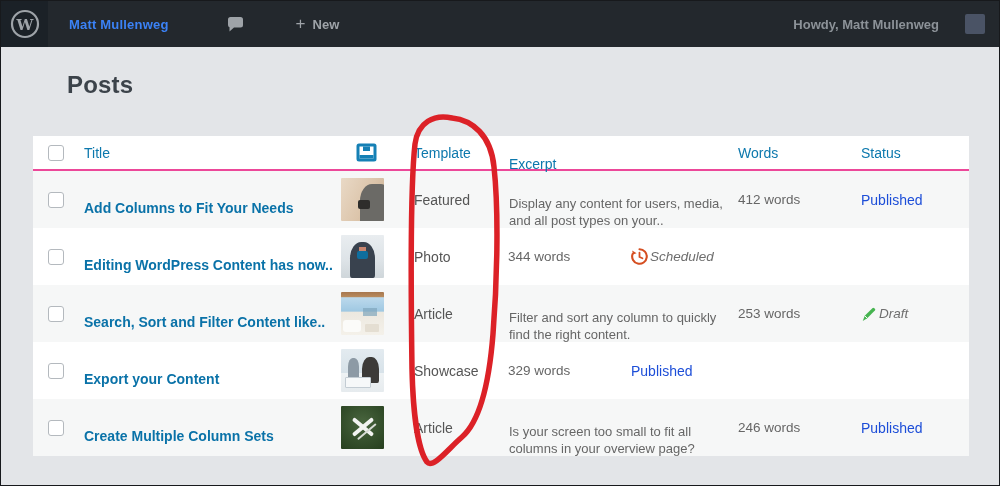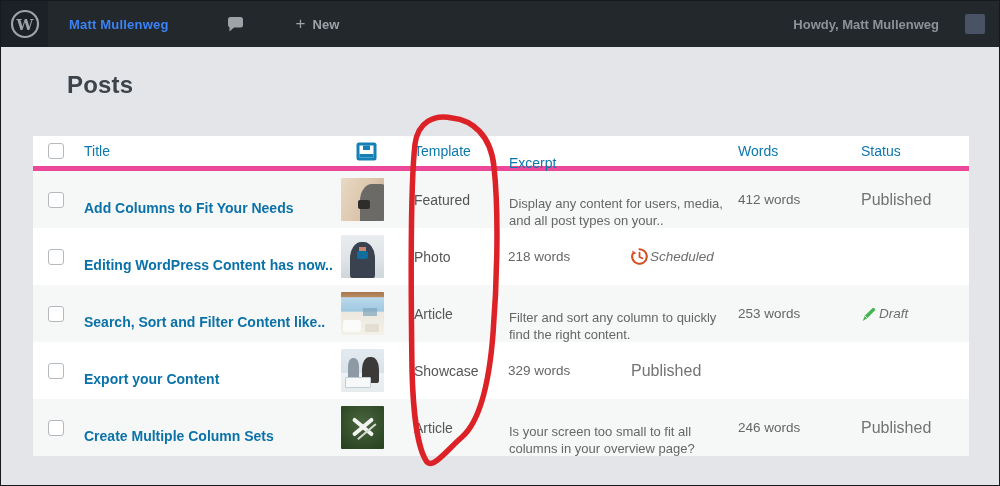--- a/index.html
+++ b/index.html
@@ -18,39 +18,39 @@
   .ab-right { margin-left:auto; display:flex; align-items:center; margin-right:14px; }
   .ab-howdy { color:#8c9298; font-size:13px; font-weight:700; margin-right:26px; }
   .ab-avatar { width:20px; height:20px; border-radius:2px; background:#4a5365; }
 
   
   .page-title { position:absolute; left:66px; top:70px; font-size:24px; font-weight:700; color:#3c434a; letter-spacing:.2px; }
 
   
   .posts-table { position:absolute; left:32px; top:135px; width:936px; background:#fff; }
   .trow { display:flex; align-items:center; }
-  .thead { height:35px; border-bottom:5px solid #ec4899; background:#fff; }
+  .thead { height:35px; border-bottom:2px solid #ec4899; background:#fff; }
   .tbody-row { height:57px; }
   .stripe { background:#f6f7f7; }
   .cell { flex:0 0 auto; }
   .c-check { width:46px; padding-left:15px; }
   .c-title { width:262px; padding-left:5px; }
   .c-thumb { width:60px; }
   .c-template { width:95px; padding-left:13px; }
   .c-excerpt { width:230px; padding-left:13px;margin-top:24px; }
   .c-words { width:115px; padding-left:12px; }
   .c-status { width:128px; padding-left:20px; }
 
   .checkbox { display:block; width:16px; height:16px; background:#fff; border:1px solid #b4b9be; border-radius:3px; cursor:pointer; }
   .hlink { color:#0c78ad; font-size:14px; text-decoration:none; cursor:pointer; }
   .title-link { color:#0a72a8; font-size:14px; font-weight:700; text-decoration:none; cursor:pointer; display:inline-block; line-height:17px;margin-top:17px; }
   .c-template { font-size:14px; color:#555; }
   .c-excerpt { font-size:13px; color:#666; line-height:17px; }
   .c-words { font-size:13.5px; color:#666; }
-  .status-plain { font-size:16px; color:#737373; }
+  .status-plain { font-size:14px; color:#1d4ed8; }
   .status-flex { display:flex; align-items:center; gap:2px; }
   .status-italic { font-size:13.5px; color:#6e6e6e; font-style:italic; }
 
   
   .thumb { display:block; width:43px; height:43px; border-radius:1px; position:relative; overflow:hidden; }
   .thumb-1 { background:linear-gradient(115deg,#e9d9c6 0%,#dcc5ab 55%,#c9b093 100%); }
   .thumb-1::before { content:""; position:absolute; right:-6px; top:6px; width:30px; height:42px; border-radius:40% 30% 0 0; background:#6b6a66; }
   .thumb-1::after { content:""; position:absolute; right:14px; top:22px; width:12px; height:9px; border-radius:2px; background:#2e2d2b; }
   .thumb-2 { background:linear-gradient(180deg,#e9edf0 0%,#dde3e7 60%,#cfd6da 100%); }
   .thumb-2::before { content:""; position:absolute; left:9px; top:7px; width:25px; height:36px; border-radius:45% 45% 8% 8%; background:#39424e; }
@@ -141,21 +141,21 @@
 
     <div class="trow tbody-row">
       <div class="cell c-check">
           <span class="checkbox"></span>
         </div>
       <div class="cell c-title"><a class="title-link">Editing WordPress Content has now..</a></div>
       <div class="cell c-thumb">
           <span class="thumb thumb-2"></span>
         </div>
       <div class="cell c-template">Photo</div>
-      <div class="cell c-words">218 words</div>
+      <div class="cell c-words">344 words</div>
       <div class="cell c-status status-flex">
         <svg width="17" height="17" viewBox="0 0 17 17">
           <path d="M8.5 1.2 A7.3 7.3 0 1 1 1.6 6" fill="none" stroke="#d54e21" stroke-width="2.1" stroke-linecap="round"></path>
           <path d="M1.2 2.6 L1.9 6.6 L5.6 5.2 Z" fill="#d54e21"></path>
           <path d="M8.5 4.6 V9 L11.4 10.3" fill="none" stroke="#d54e21" stroke-width="1.8" stroke-linecap="round"></path>
         </svg>
         <span class="status-italic">Scheduled</span>
       </div>
     </div>
 

